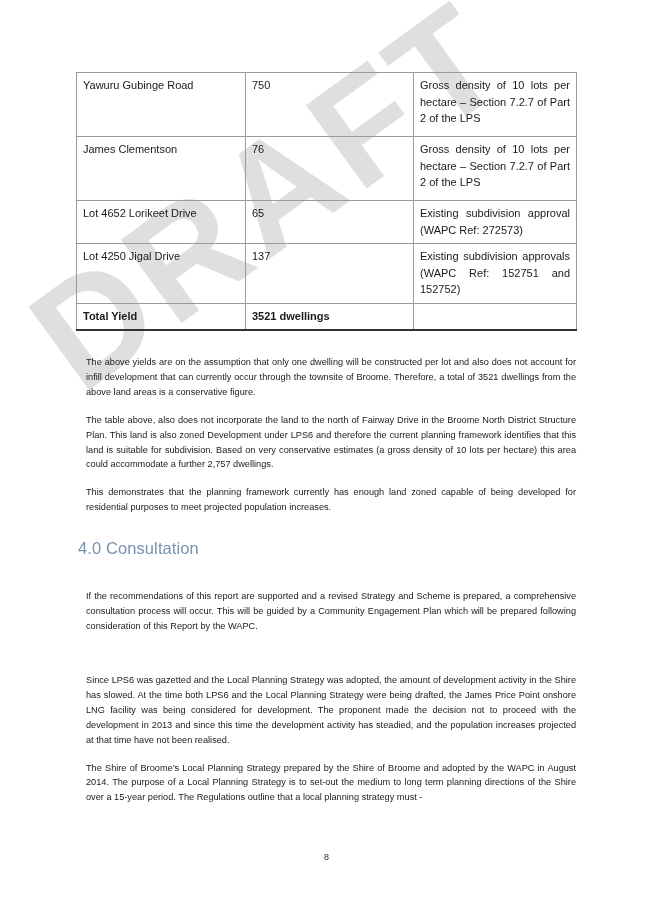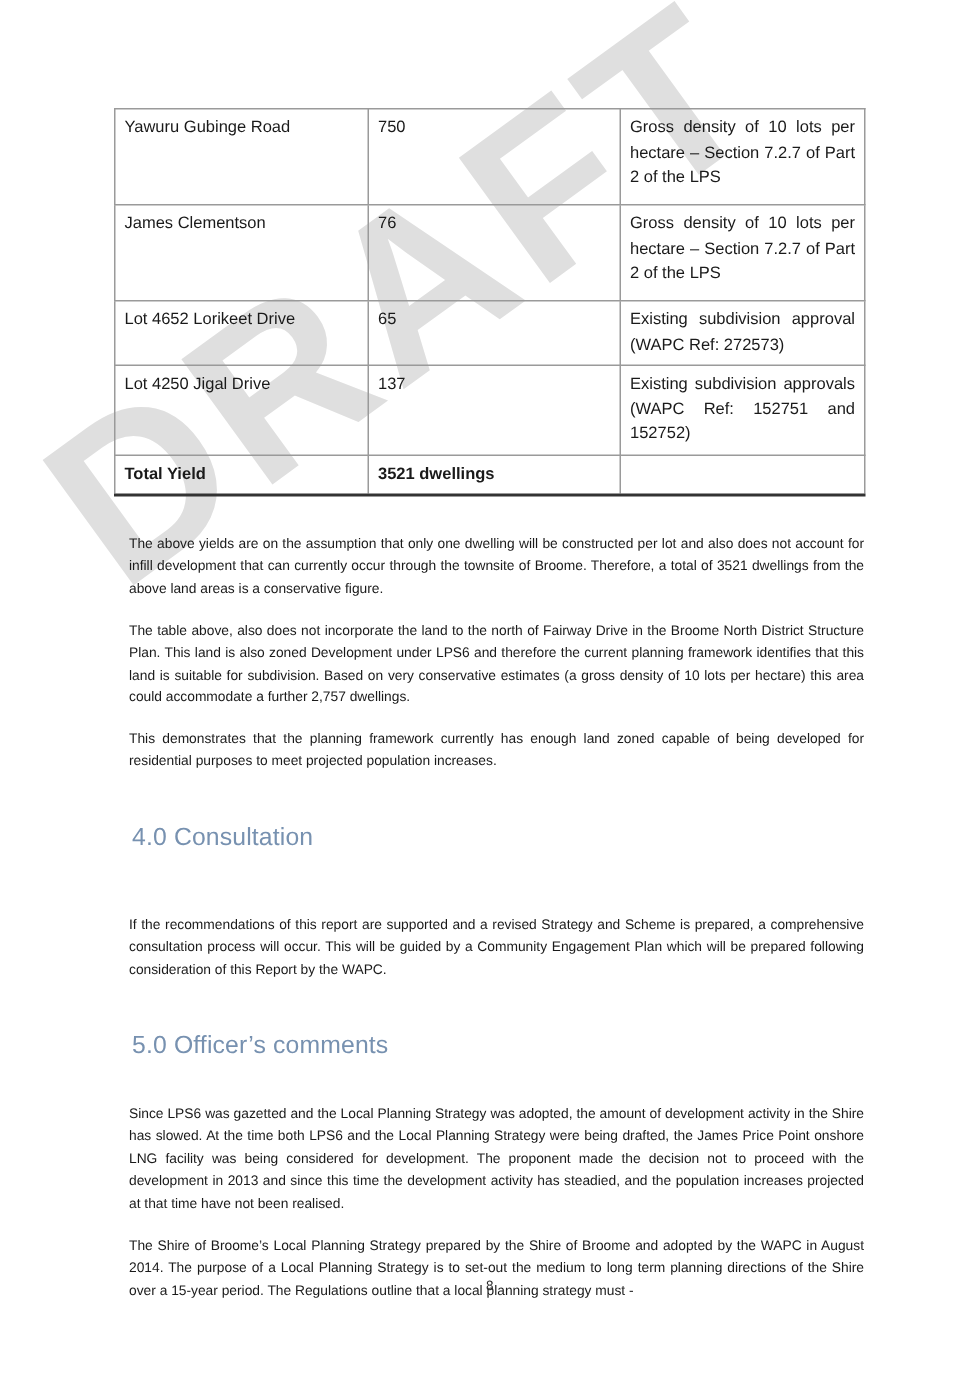--- a/index.html
+++ b/index.html
@@ -102,21 +102,21 @@
     text-align: justify;
     text-justify: inter-word;
     hyphens: none;
   }
   .gap-para { height: 13px; }
   .gap-after-table { height: 24px; }
   .gap-before-h { height: 22px; }
   .gap-after-h { height: 17px; }
 
   h2.section-heading {
-    margin: 12px;
+    margin: 2px;
     font-size: 16.5px;
     font-weight: 400;
     line-height: 1.1;
     color: #7791b0;
     letter-spacing: 0.1px;
   }
 
   
   #footer {
     position: absolute;
@@ -188,21 +188,20 @@
 
       <div class="gap-before-h"></div>
       <h2 class="section-heading">4.0 Consultation</h2>
       <div class="gap-after-h"></div>
 
       <div class="gap-para"></div>
 
       <p class="para">If the recommendations of this report are supported and a revised Strategy and Scheme is prepared, a comprehensive consultation process will occur. This will be guided by a Community Engagement Plan which will be prepared following consideration of this Report by the WAPC.</p>
 
       <div class="gap-before-h"></div>
-      <h2 class="section-heading">5.0 Officer’s comments</h2>
       <div class="gap-after-h"></div>
 
       <p class="para">Since LPS6 was gazetted and the Local Planning Strategy was adopted, the amount of development activity in the Shire has slowed. At the time both LPS6 and the Local Planning Strategy were being drafted, the James Price Point onshore LNG facility was being considered for development. The proponent made the decision not to proceed with the development in 2013 and since this time the development activity has steadied, and the population increases projected at that time have not been realised.</p>
       <div class="gap-para"></div>
 
       <p class="para">The Shire of Broome’s Local Planning Strategy prepared by the Shire of Broome and adopted by the WAPC in August 2014. The purpose of a Local Planning Strategy is to set-out the medium to long term planning directions of the Shire over a 15-year period. The Regulations outline that a local planning strategy must -</p>
 
     </div>
   </div>
 

